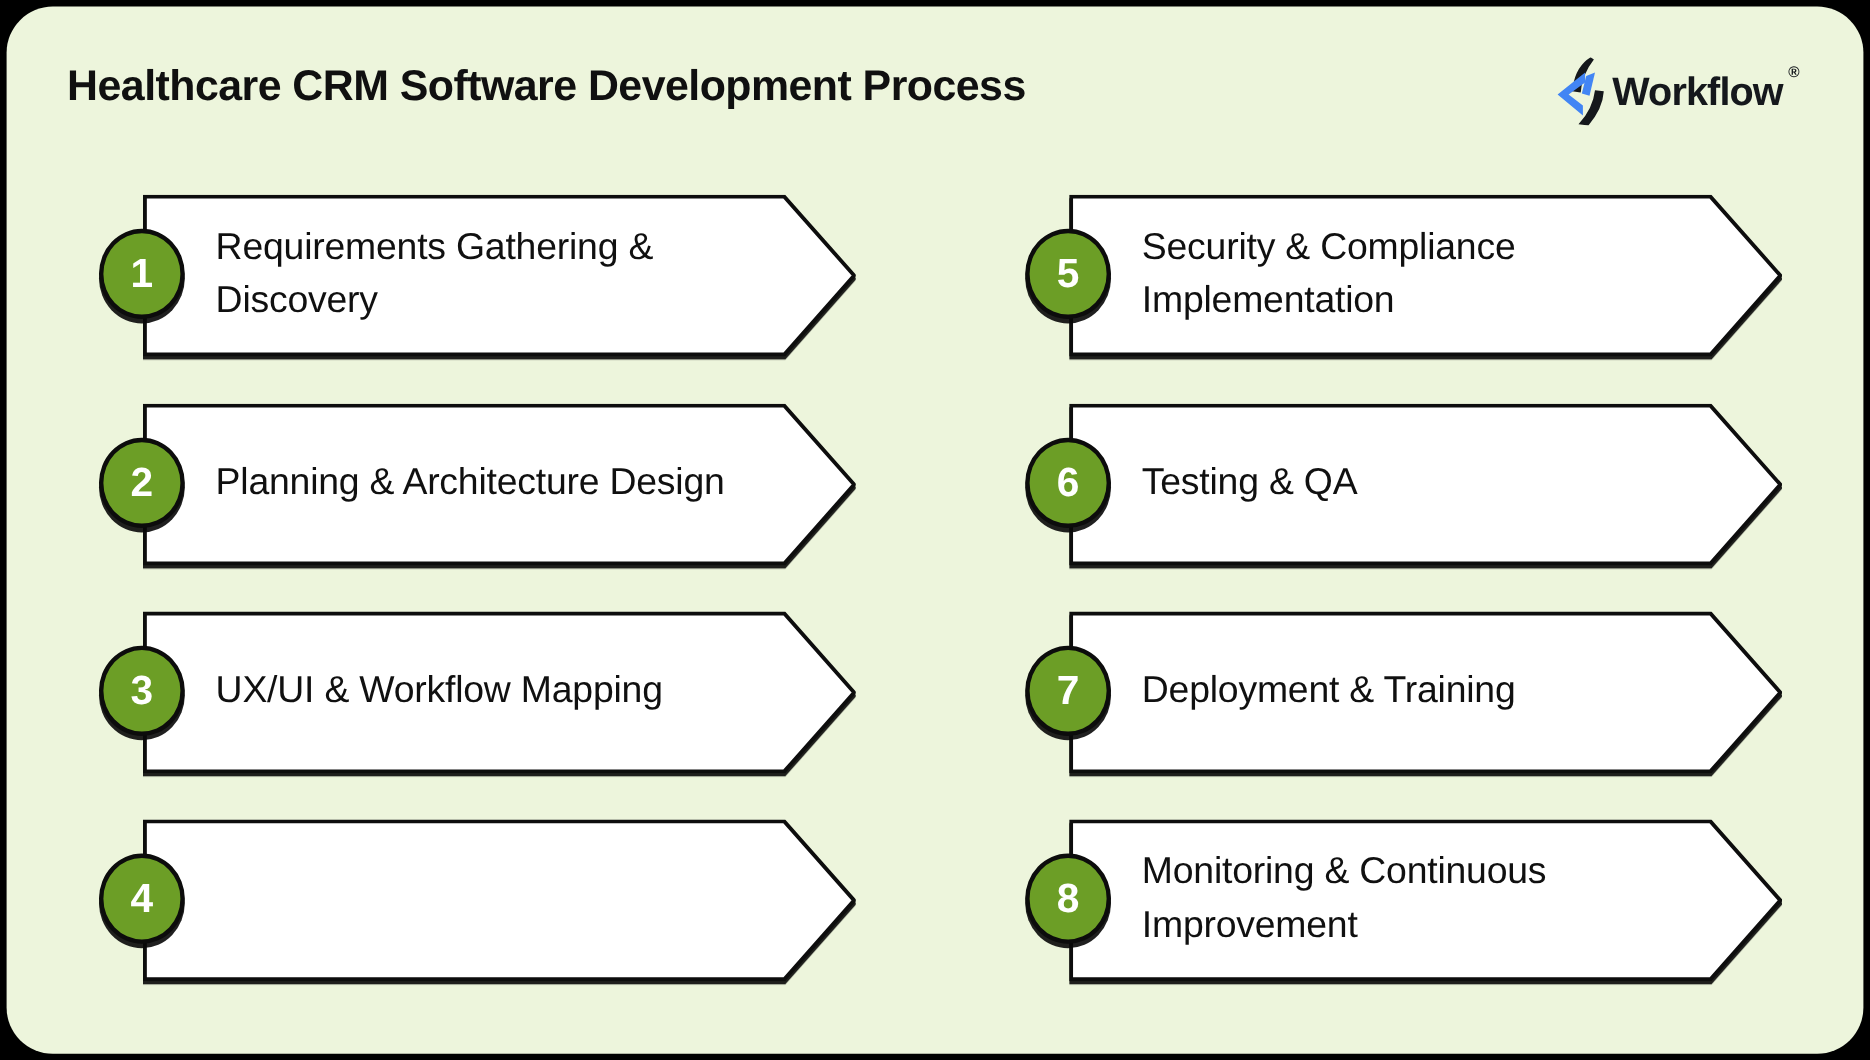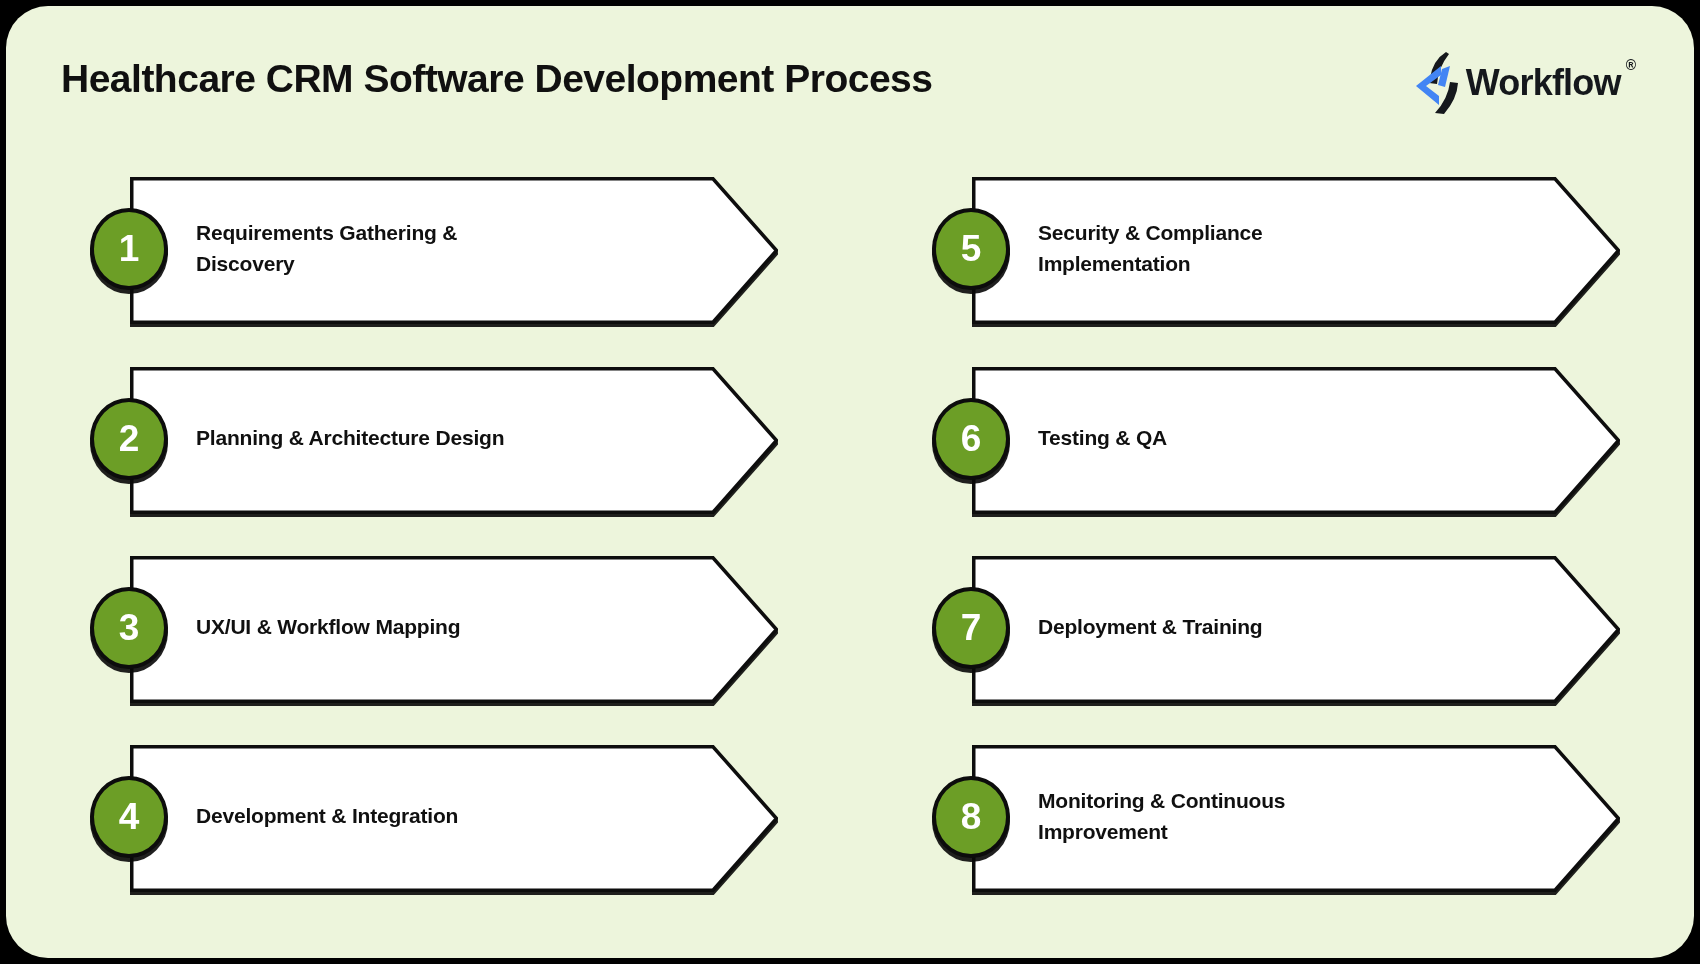--- a/index.html
+++ b/index.html
@@ -53,21 +53,21 @@
     display: flex; align-items: center; justify-content: center;
   }
   .num span {
     color: var(--number-color, #fff); font-size: 37px; font-weight: bold;
   }
   .label-wrap {
     position: absolute; left: 66px; top: 0; bottom: 4px; width: 518px;
     display: flex; align-items: center;
   }
   .label {
-    font-size: 21px; font-weight: bold; letter-spacing: -0.2px;
+    font-size: 34px; font-weight: normal; letter-spacing: -0.2px;
     line-height: 1.44; color: var(--text-color, #101010);
     white-space: pre-line;
   }
 </style>
 </head>
 <body>
 
 <div class="frame">
 
   <h1 class="page-title">Healthcare CRM Software Development Process</h1>
@@ -121,23 +121,20 @@
     </div>
   </div>
 
   <div class="step" style="top: 739px;">
     <svg class="arrow" viewBox="0 0 648 147" aria-hidden="true">
       <polygon points="1.75,1.75 583,1.75 646.5,73.5 583,145.25 1.75,145.25"></polygon>
     </svg>
     <div class="num">
       <span>4</span>
     </div>
-    <div class="label-wrap">
-      <span class="label">Development &amp; Integration</span>
-    </div>
   </div>
 </div>
   <div class="col col-right">
   <div class="step" style="top: 171px;">
     <svg class="arrow" viewBox="0 0 648 147" aria-hidden="true">
       <polygon points="1.75,1.75 583,1.75 646.5,73.5 583,145.25 1.75,145.25"></polygon>
     </svg>
     <div class="num">
       <span>5</span>
     </div>

